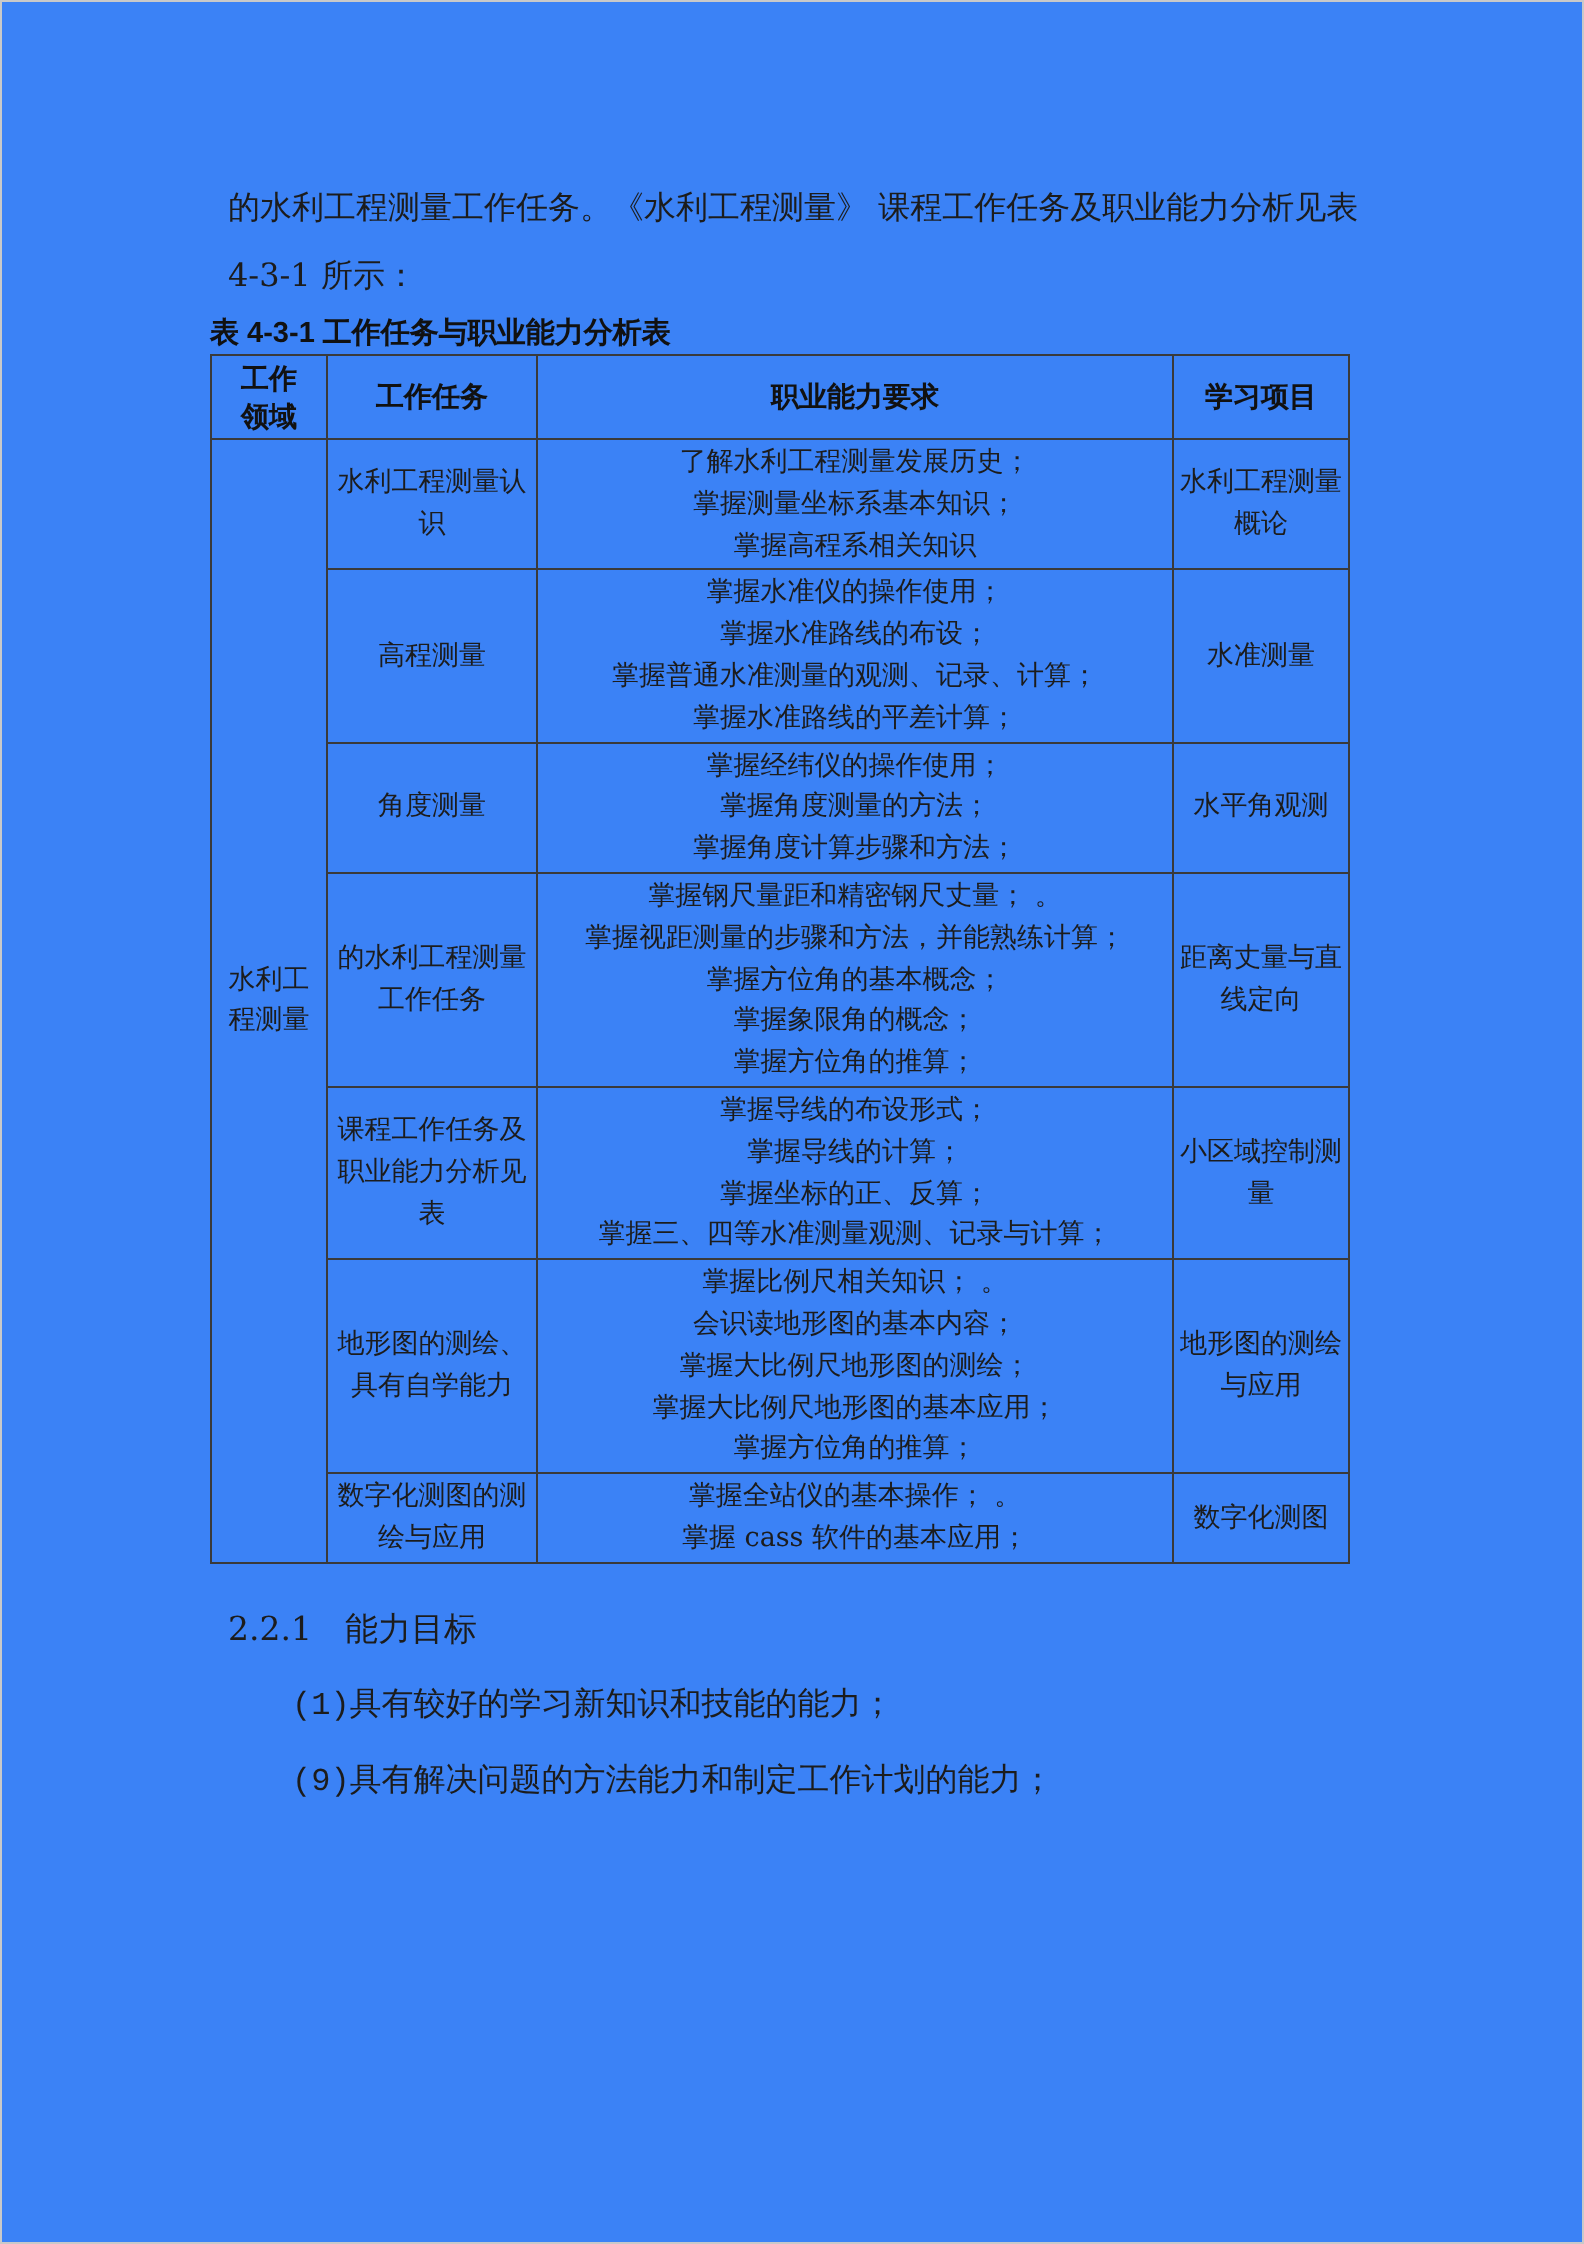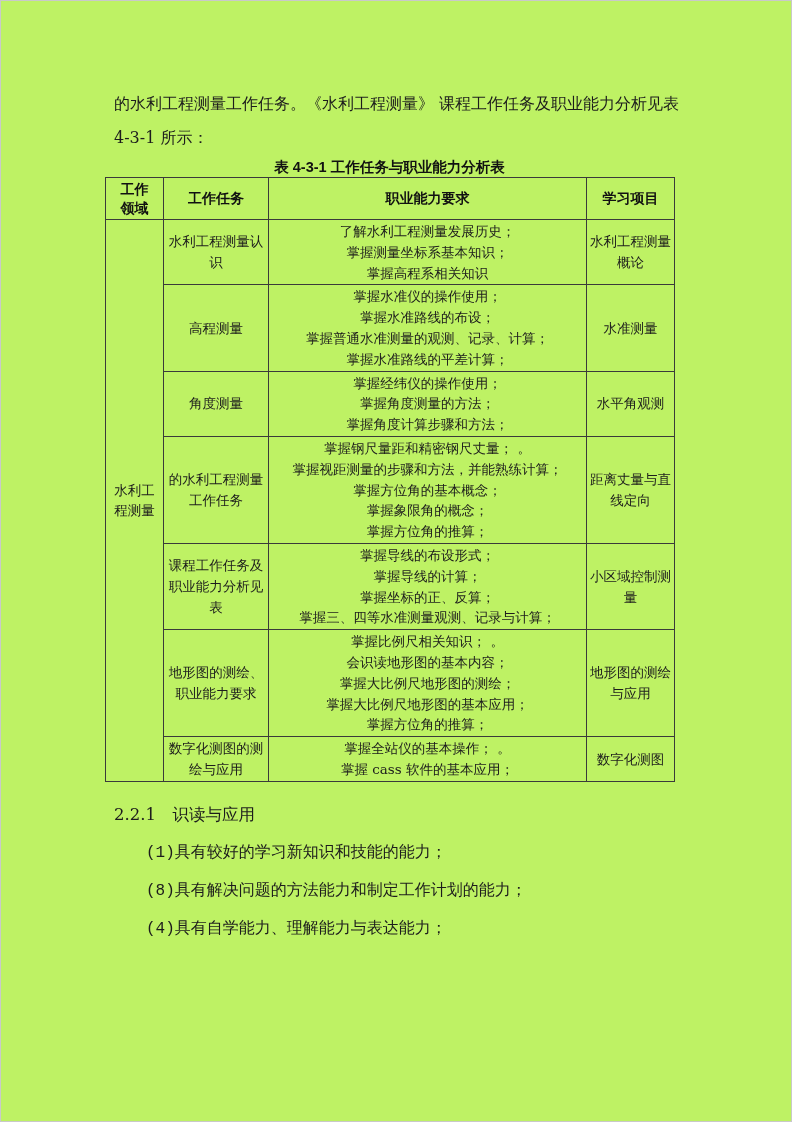--- a/index.html
+++ b/index.html
@@ -1,35 +1,34 @@
 <!DOCTYPE html>
 <html><head>
 <meta charset="utf-8">
 <style>
   html,body { margin:0; padding:0; background:#ffffff; }
   .page {
     position:relative;
     width:792px; height:1122px;
     box-sizing:border-box;
-    background:#bef264;
+    background:#3b82f6;
     border:1px solid #c9c9c9;
     overflow:hidden;
     font-family:"DejaVu Serif","Liberation Serif",serif;
     color:#1c1c1c;
   }
   .intro {
     margin:86px 100px 0 113px;
     font-size:16px;
     line-height:34px;
     white-space:pre-line;
   }
   .table-title {
     width:569px;
     margin:2px 0 0 104px;
-    text-align:center;
     font-family:"Liberation Sans","DejaVu Sans",sans-serif;
     font-weight:bold;
     font-size:14.5px;
     line-height:20px;
     color:#111;
   }
   table.analysis {
     margin:0 0 0 104px;
     width:569px;
     table-layout:fixed;
@@ -143,37 +142,36 @@
       </tr>
       <tr>
         <td>课程工作任务及职业能力分析见表</td>
         <td>掌握导线的布设形式；
 掌握导线的计算；
 掌握坐标的正、反算；
 掌握三、四等水准测量观测、记录与计算；</td>
         <td>小区域控制测量</td>
       </tr>
       <tr>
-        <td>地形图的测绘、职业能力要求</td>
+        <td>地形图的测绘、具有自学能力</td>
         <td>掌握比例尺相关知识； 。
 会识读地形图的基本内容；
 掌握大比例尺地形图的测绘；
 掌握大比例尺地形图的基本应用；
 掌握方位角的推算；</td>
         <td>地形图的测绘与应用</td>
       </tr>
       <tr>
         <td>数字化测图的测绘与应用</td>
         <td>掌握全站仪的基本操作； 。
 掌握 cass 软件的基本应用；</td>
         <td>数字化测图</td>
       </tr>
     </tbody>
   </table>
 
-  <h3 class="subsec">2.2.1　识读与应用</h3>
+  <h3 class="subsec">2.2.1　能力目标</h3>
 
   <p class="objective">(1)具有较好的学习新知识和技能的能力；</p>
-  <p class="objective">(8)具有解决问题的方法能力和制定工作计划的能力；</p>
-  <p class="objective">(4)具有自学能力、理解能力与表达能力；</p>
+  <p class="objective">(9)具有解决问题的方法能力和制定工作计划的能力；</p>
 
 
 </div>
 
 </body></html>

